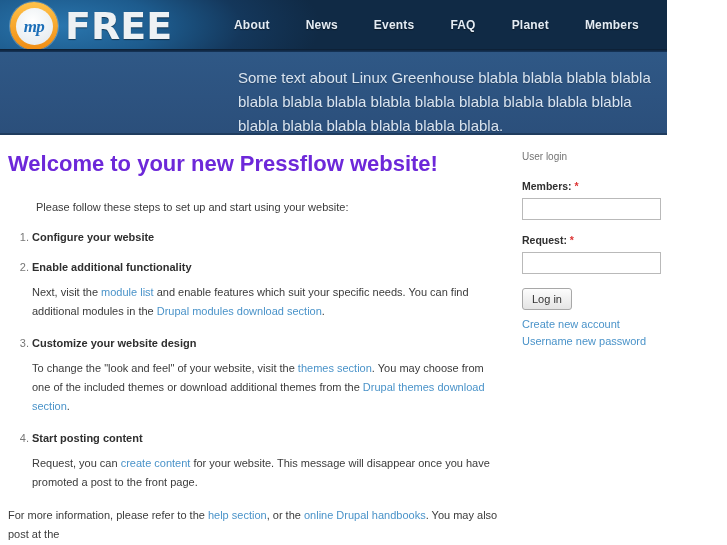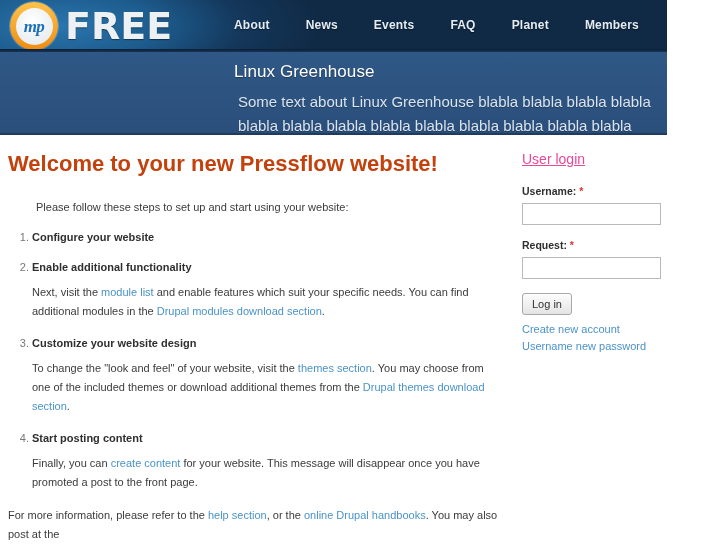--- a/index.html
+++ b/index.html
@@ -87,21 +87,21 @@
     text-shadow:0 1px 1px rgba(0,0,0,.25);
   }
 
   
   .columns{ display:flex; align-items:flex-start; }
   .main{ width:562px; padding: 16px 10px 0 8px; }
   .sidebar{ width:165px; padding: 16px 6px 0 14px; }
 
   .main h2{
     margin:0 0 22px 0;
-    font-size:22px; font-weight:bold; color:#c2410c;
+    font-size:22px; font-weight:bold; color:#6d28d9;
     letter-spacing:0px;
   }
   .intro{
     margin:0 0 14px 0;
     font-size:11px; color:#3b3b3b; line-height:16px;padding-left:28px;
   }
   ol.steps{
     margin:0; padding:0 0 0 24px;
     font-size:11px; color:#3b3b3b;
   }
@@ -115,21 +115,21 @@
     font-size:11px;
   }
   .step-body{ display:block; line-height:19px; color:#3b3b3b; font-size:11px; }
   a.lnk{ color:#4a93c9; text-decoration:none; }
   .footer-note{
     margin:2px 0 0 0; font-size:11px; line-height:19px; color:#3b3b3b;
   }
 
   
   .sidebar h3{
-    margin:0 0 18px 0; font-size:14px; font-weight:normal; color:#ec4899;text-decoration:underline;
+    margin:0 0 18px 0; font-size:10px; font-weight:normal; color:#737373;
   }
   .field-label{
     display:block; font-size:10.5px; font-weight:bold; color:#2f2f2f;
     margin-bottom:6px;
   }
   .req{ color:#d33; font-weight:bold; }
   .sidebar input[type=text], .sidebar input[type=password]{
     width:139px; height:22px;
     border:1px solid #b9b9b9;
     background:#fff;
@@ -173,21 +173,20 @@
       <a href="#">About</a>
       <a href="#">News</a>
       <a href="#">Events</a>
       <a href="#">FAQ</a>
       <a href="#">Planet</a>
       <a href="#">Members</a>
     </div>
   </div>
 
   <div class="banner">
-    <h1>Linux Greenhouse</h1>
     <p>Some text about Linux Greenhouse blabla blabla blabla blabla blabla blabla blabla blabla blabla blabla blabla blabla blabla blabla blabla blabla blabla blabla blabla.</p>
   </div>
 
   <div class="columns">
 
     <div class="main">
       <h2>Welcome to your new Pressflow website!</h2>
       <p class="intro">Please follow these steps to set up and start using your website:</p>
 
       <ol class="steps">
@@ -197,32 +196,32 @@
         <li>
           <span class="step-title">Enable additional functionality</span>
           <span class="step-body"><span>Next, visit the </span><a class="lnk" href="#">module list</a><span> and enable features which suit your specific needs. You can find additional modules in the </span><a class="lnk" href="#">Drupal modules download section</a><span>.</span></span>
         </li>
         <li>
           <span class="step-title">Customize your website design</span>
           <span class="step-body"><span>To change the "look and feel" of your website, visit the </span><a class="lnk" href="#">themes section</a><span>. You may choose from one of the included themes or download additional themes from the </span><a class="lnk" href="#">Drupal themes download section</a><span>.</span></span>
         </li>
         <li>
           <span class="step-title">Start posting content</span>
-          <span class="step-body"><span>Finally, you can </span><a class="lnk" href="#">create content</a><span> for your website. This message will disappear once you have promoted a post to the front page.</span></span>
+          <span class="step-body"><span>Request, you can </span><a class="lnk" href="#">create content</a><span> for your website. This message will disappear once you have promoted a post to the front page.</span></span>
         </li>
       </ol>
 
       <p class="footer-note"><span>For more information, please refer to the </span><a class="lnk" href="#">help section</a><span>, or the </span><a class="lnk" href="#">online Drupal handbooks</a><span>. You may also post at the </span></p>
 
     </div>
 
     <div class="sidebar">
       <h3>User login</h3>
 
-      <label class="field-label"><span>Username:</span> <span class="req">*</span></label>
+      <label class="field-label"><span>Members:</span> <span class="req">*</span></label>
       <input type="text" value="" style="">
 
       <label class="field-label"><span>Request:</span> <span class="req">*</span></label>
       <input type="password" value="" style="">
 
       <div>
         <button class="login-btn">Log in</button>
       </div>
 
       <div class="links">

